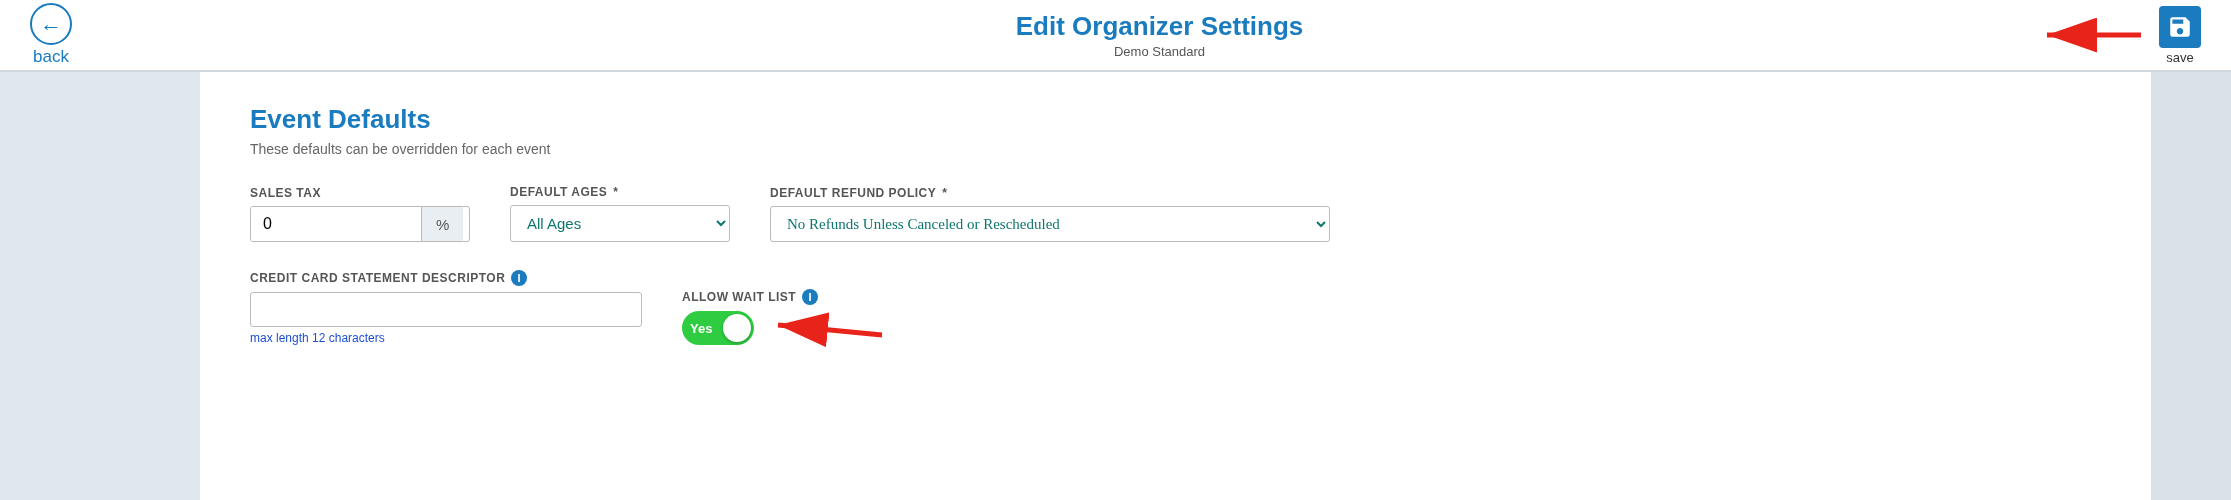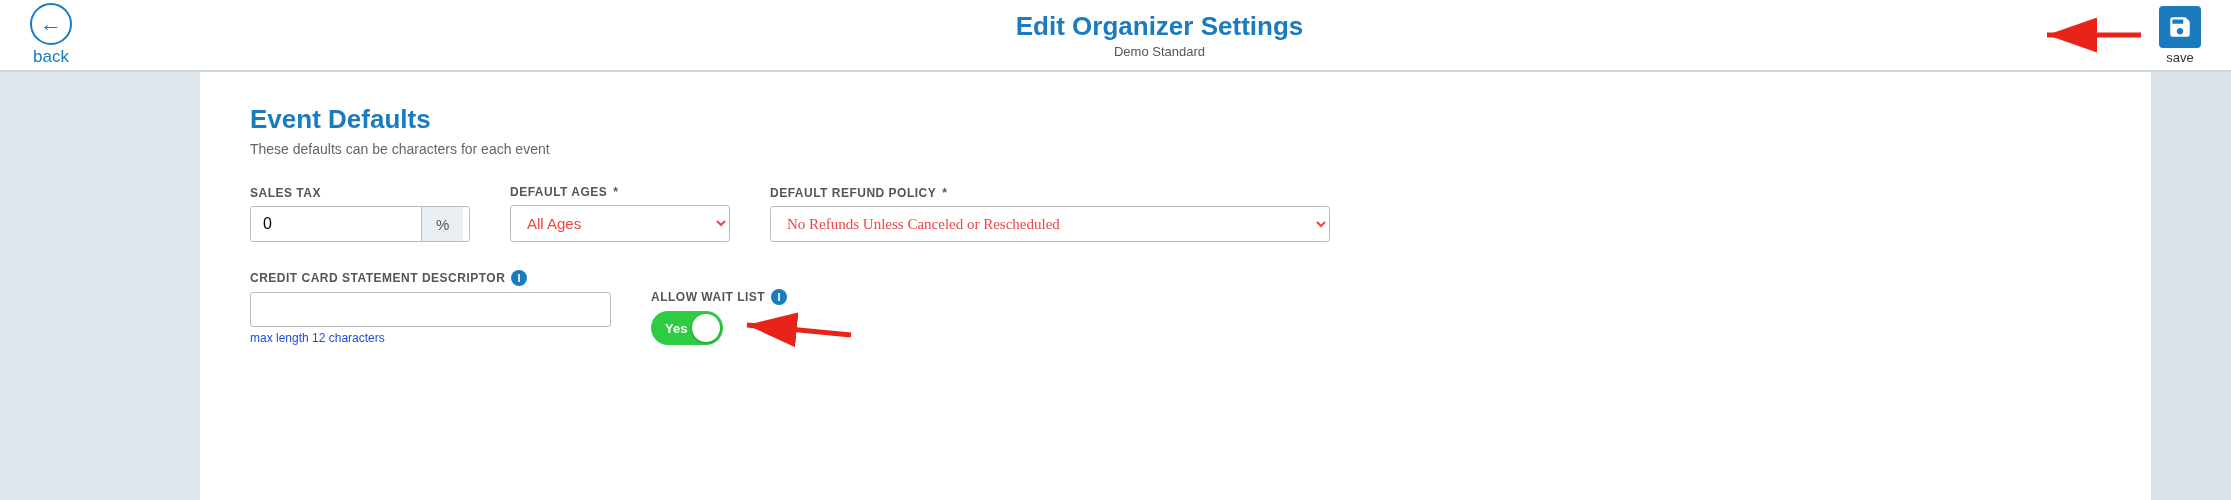--- a/index.html
+++ b/index.html
@@ -194,39 +194,39 @@
     
     .select-group {
       min-width: 220px;
     }
     .select-group select {
       border: 1px solid #bbb;
       border-radius: 3px;
       padding: 8px 12px;
       font-size: 15px;
       background: #fff;
-      color: #ef4444;
+      color: #0f766e;
       appearance: auto;
       cursor: pointer;
       width: 100%;
     }
 
     
     .refund-group {
       min-width: 560px;
       justify-content: flex-end;
     }
     .refund-group select {
       width: 100%;
       font-family: Liberation Serif, serif;
     }
 
     
     .cc-group {
-      width: 361px;
+      width: 392px;
     }
     .cc-group input {
       border: 1px solid #bbb;
       border-radius: 3px;
       padding: 8px 12px;
       font-size: 15px;
       width: 100%;
       outline: none;
     }
     .cc-hint {
@@ -252,21 +252,20 @@
       display: flex;
       align-items: center;
       padding: 3px;
       cursor: pointer;
       position: relative;
     }
     .toggle-label-yes {
       color: #fff;
       font-size: 13px;
       font-weight: bold;
-      margin-left: 6px;
       position: absolute;
       left: 0;
       padding-left: 8px;
     }
     .toggle-thumb {
       width: 28px;
       height: 28px;
       border-radius: 50%;
       background: #fff;
       position: absolute;
@@ -317,21 +316,21 @@
       <span class="save-label">save</span>
     </div>
   </div>
 </div>
 
 <div class="main">
   <div class="sidebar-left"></div>
 
   <div class="content-area">
     <div class="section-title">Event Defaults</div>
-    <div class="section-desc">These defaults can be characters for each event</div>
+    <div class="section-desc">These defaults can be overridden for each event</div>
 
     <div class="form-row">
 
       <div class="form-group sales-tax-group">
         <label class="form-label">
           <span>SALES TAX</span>
         </label>
         <div class="input-with-suffix">
           <input type="text" value="0" style="">
           <div class="input-suffix">%</div>

